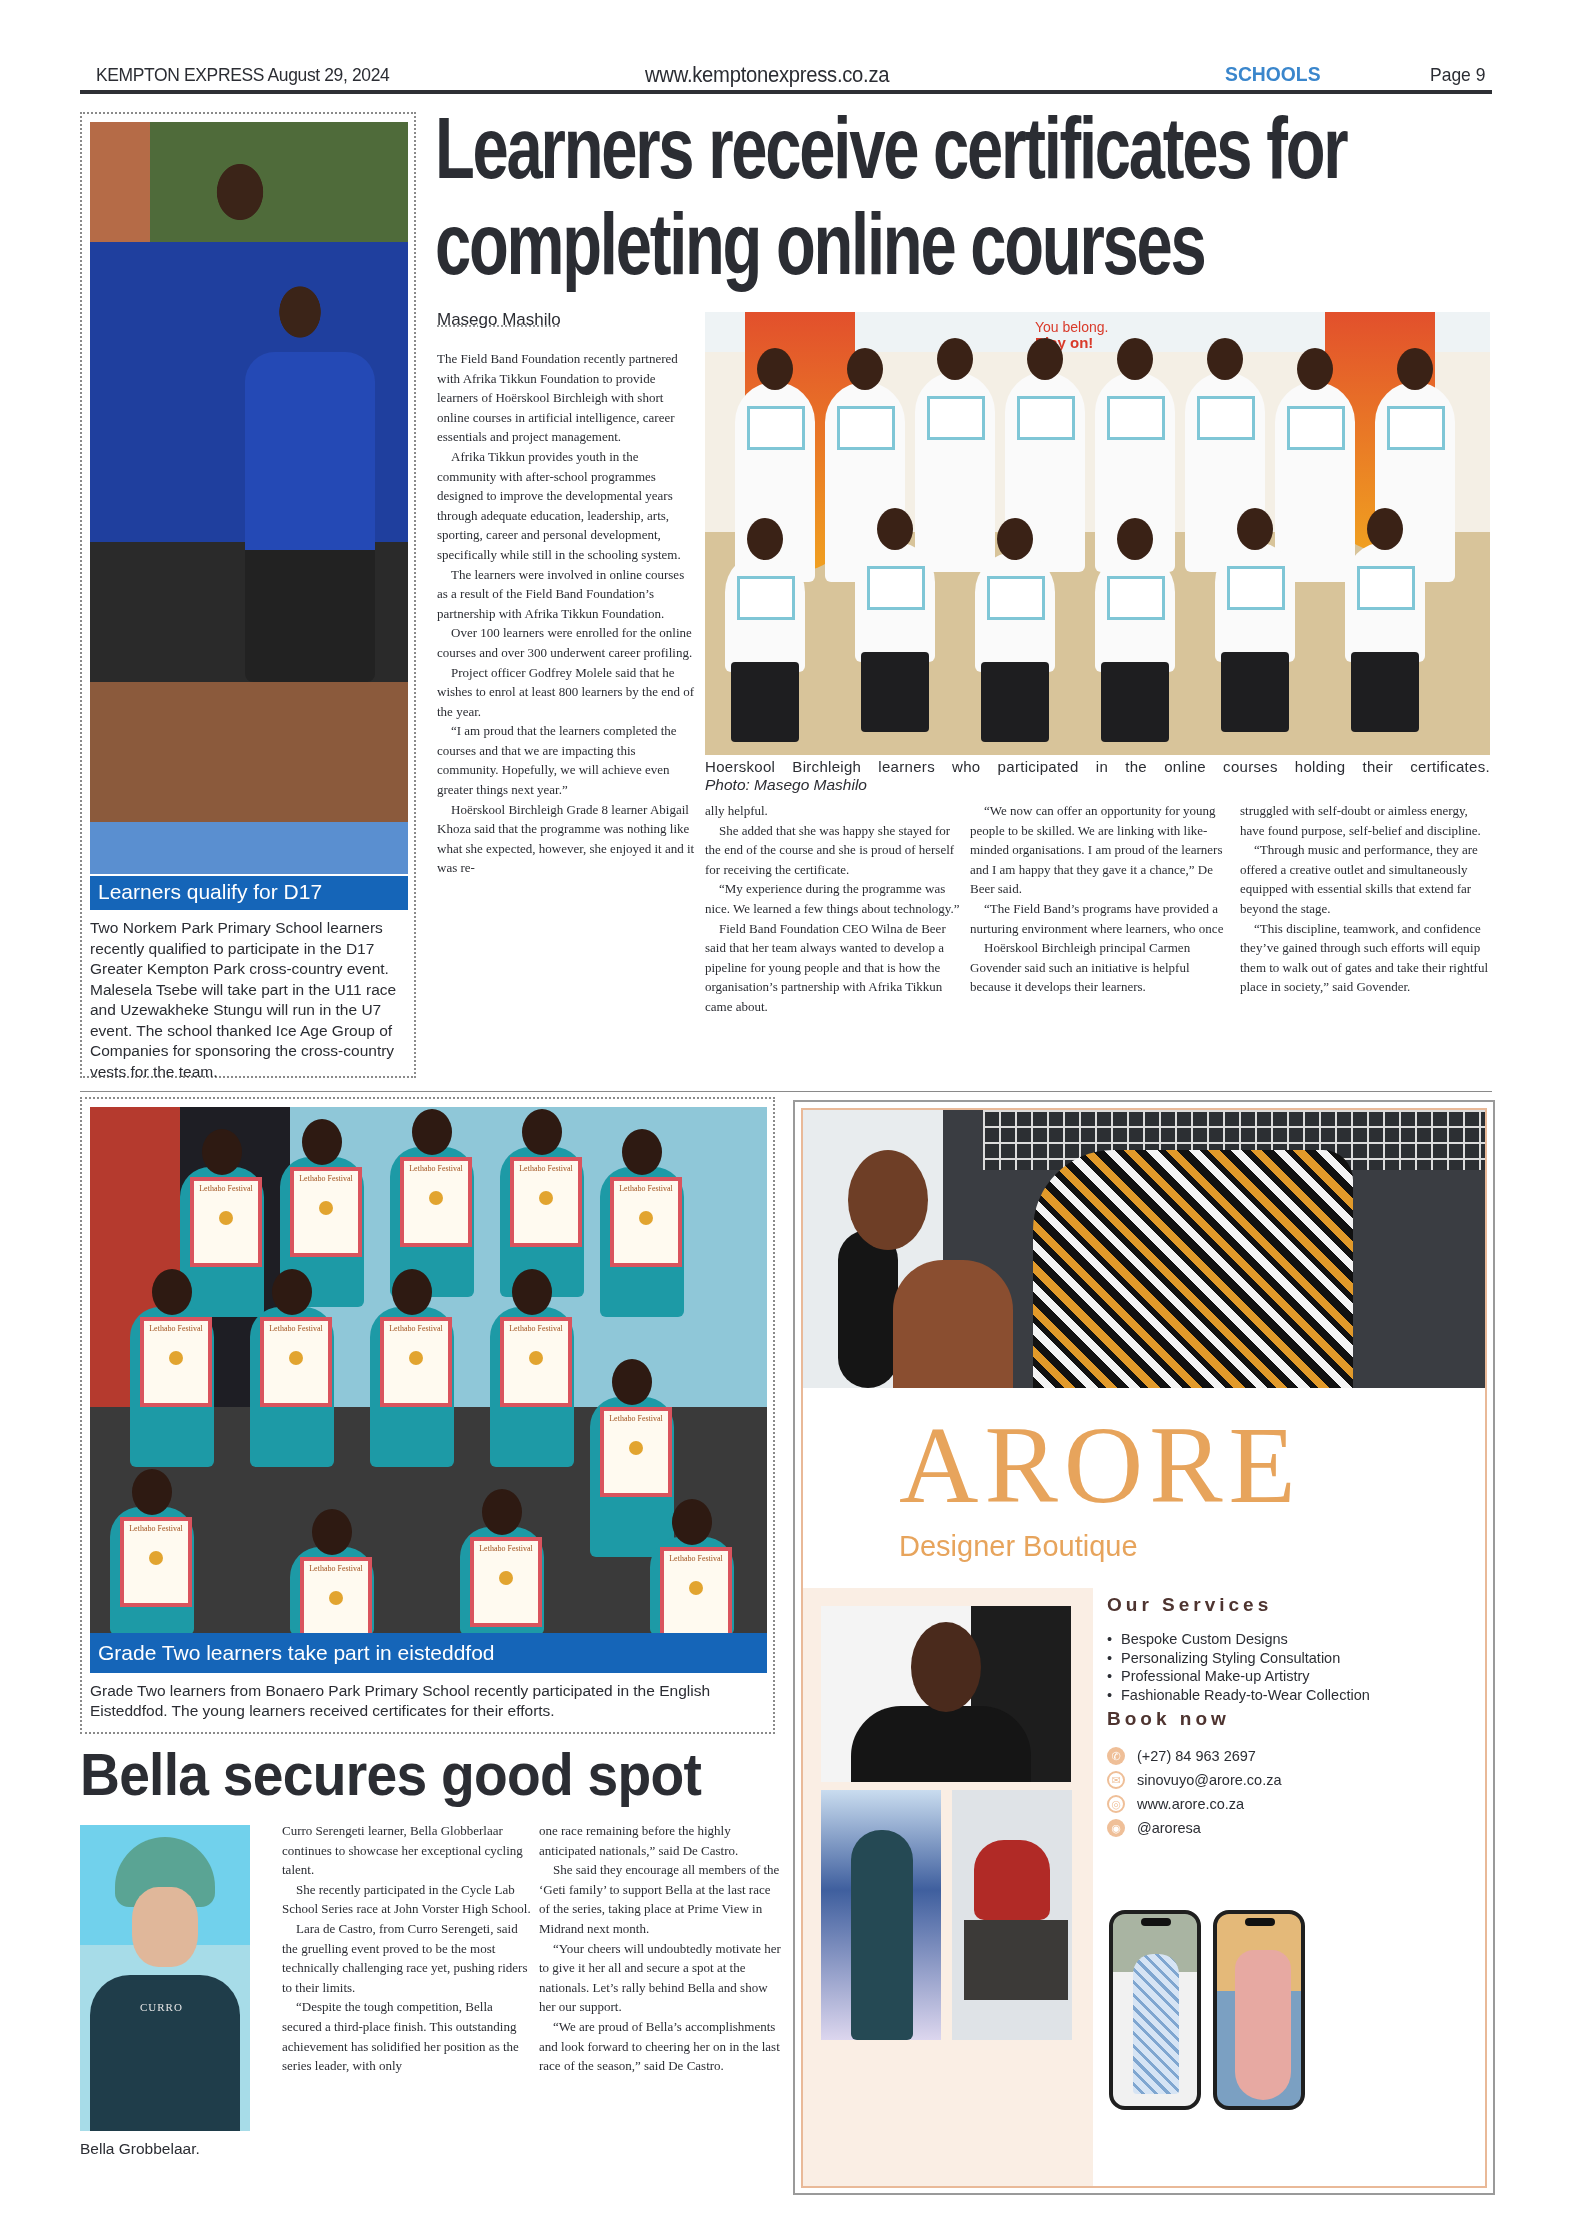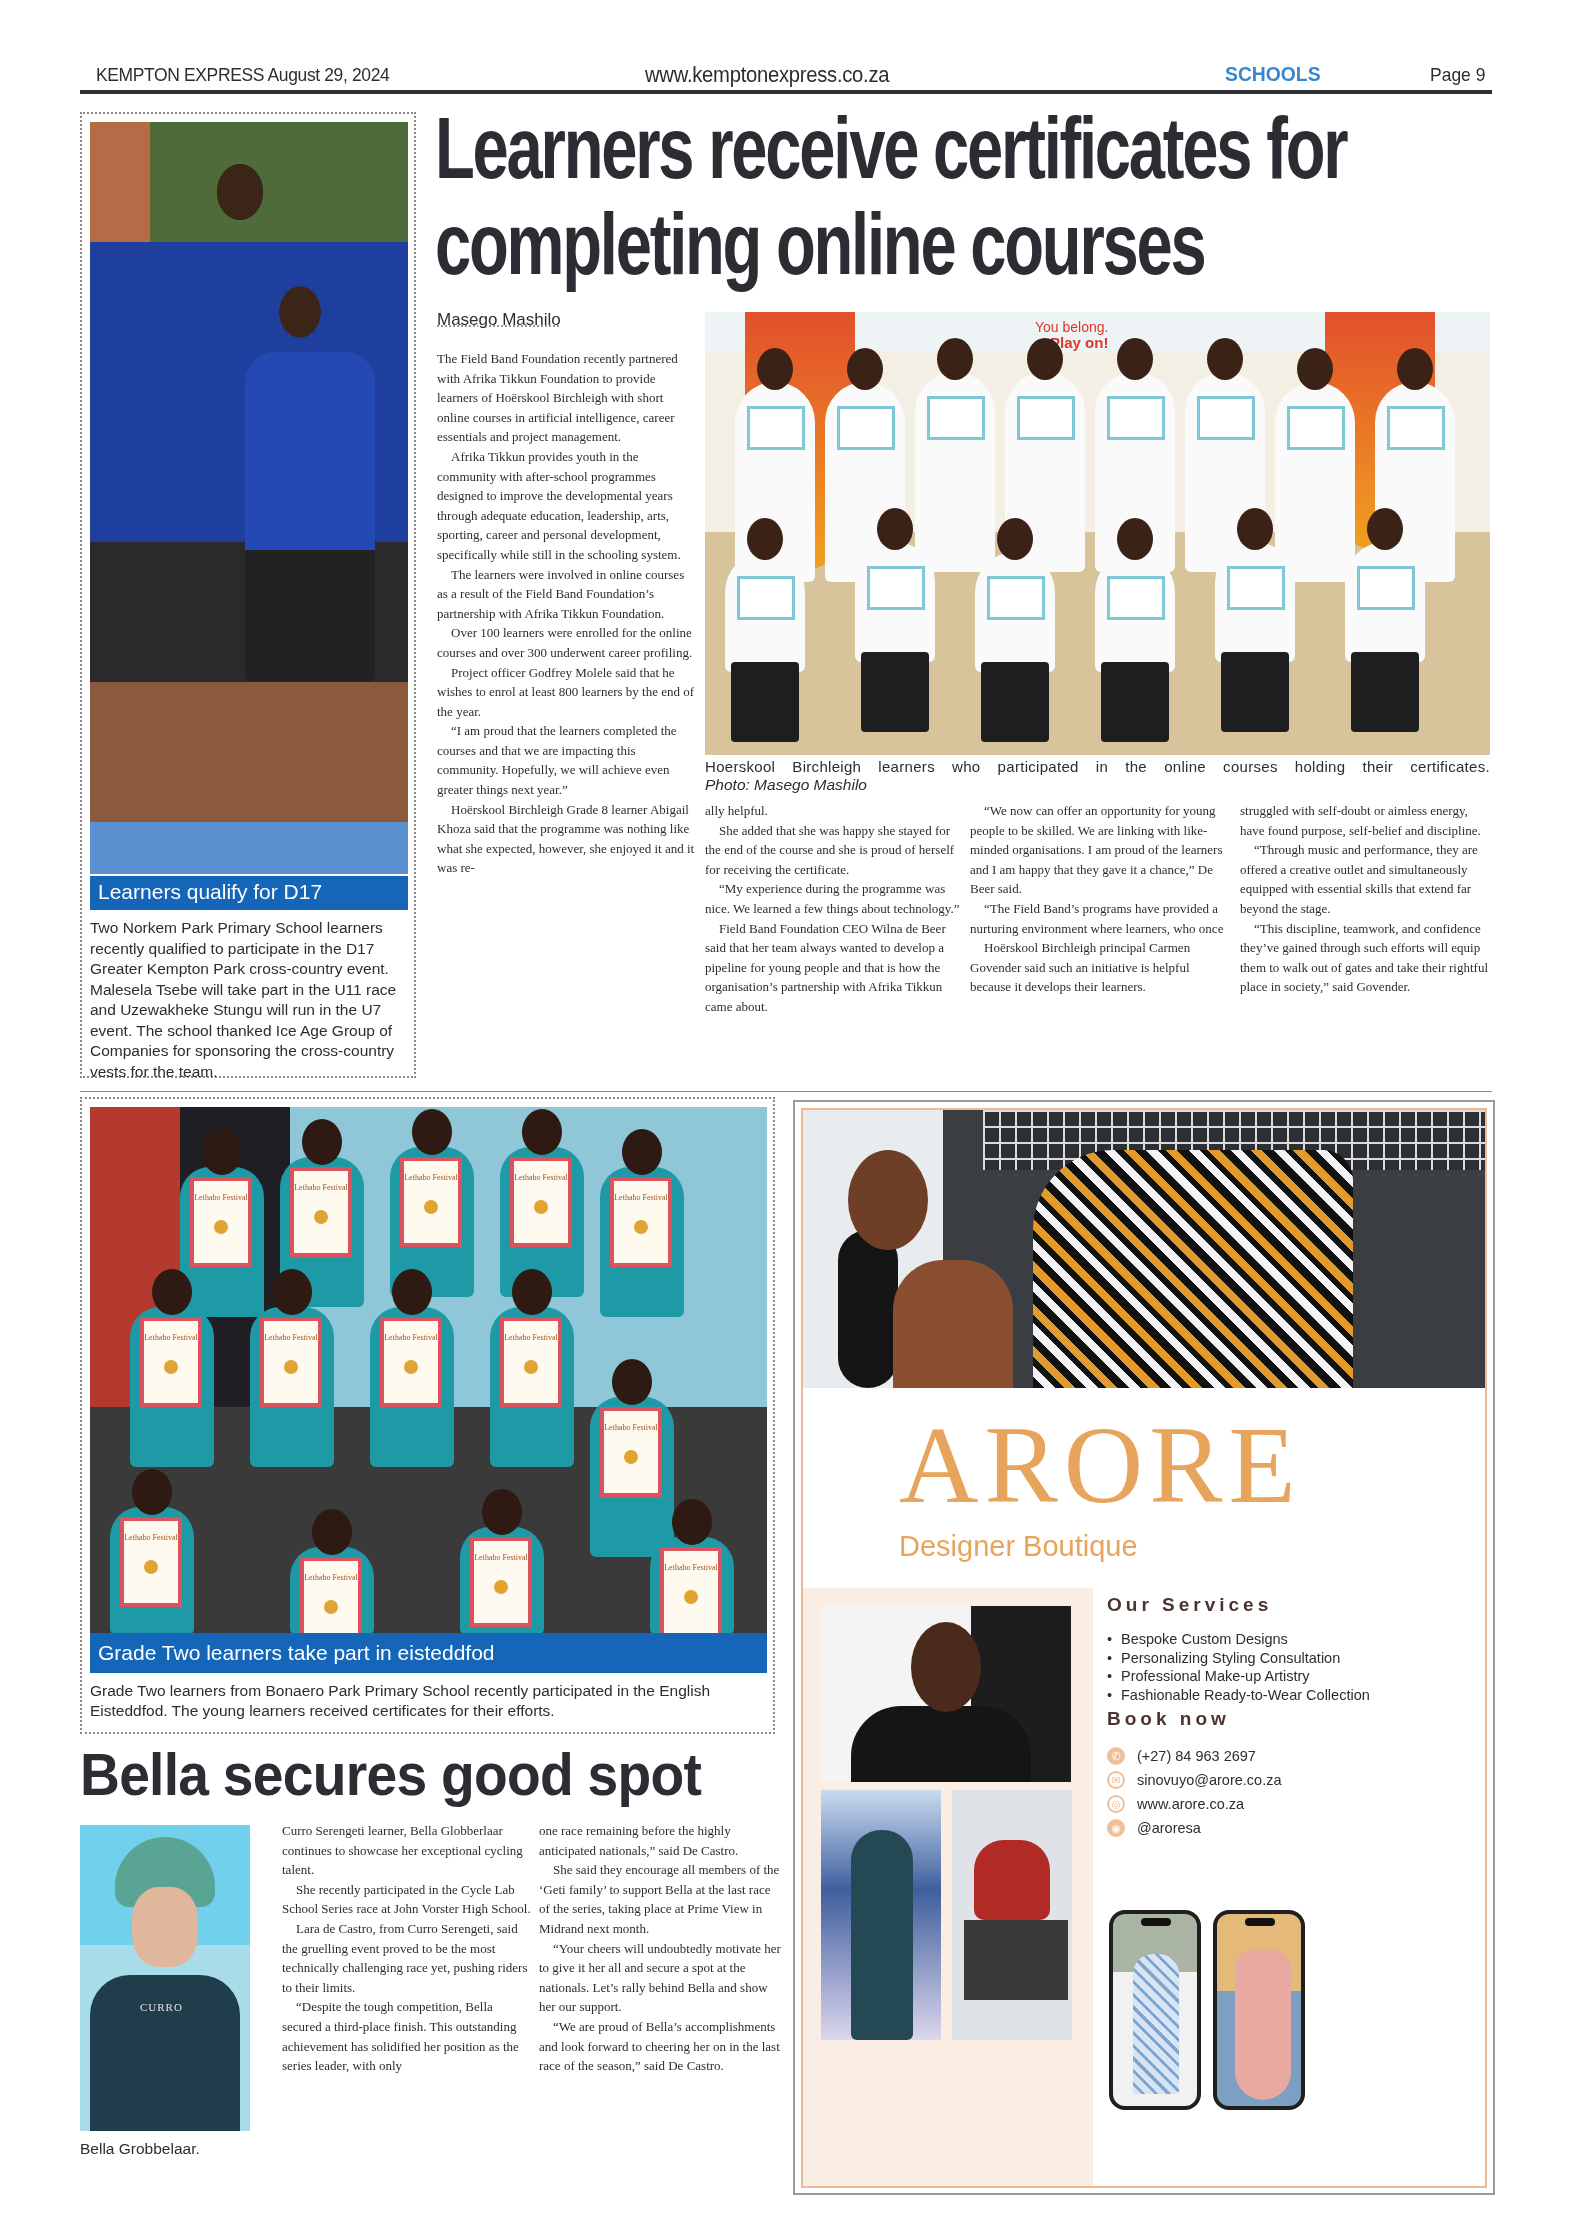--- a/index.html
+++ b/index.html
@@ -40,41 +40,41 @@
   .col1 { left: 437px; top: 349px; width: 258px; }
   .col2 { left: 705px; top: 801px; width: 258px; }
   .col3 { left: 970px; top: 801px; width: 258px; }
   .col4 { left: 1240px; top: 801px; width: 255px; }
 
   .main-photo { left: 705px; top: 312px; width: 785px; height: 443px;
     background: linear-gradient(180deg, #eef3f5 0 40px, #f4efe5 40px 220px, #d8c49a 220px 443px);
   }
   .main-photo .banner-left { position: absolute; left: 40px; top: 0; width: 110px; height: 260px; background: linear-gradient(180deg, #e2502c, #f0a020); border-radius: 0 0 60px 0; }
   .main-photo .banner-right { position: absolute; left: 620px; top: 0; width: 110px; height: 240px; background: linear-gradient(180deg, #e2502c, #f0a020); border-radius: 0 0 0 60px; }
-  .main-photo .slogan { position: absolute; left: 330px; top: 8px; text-align: right; font-size: 14px; line-height: 15px; color: #d93a2a; }
+  .main-photo .slogan { position: absolute; left: 330px; top: 8px; text-align: left; font-size: 14px; line-height: 15px; color: #d93a2a; }
   .main-photo .slogan b { display: block; font-size: 15px; }
   .girl { position: absolute; width: 80px; border-radius: 40px 40px 6px 6px; background: #fafafa; }
   .girl .head { position: absolute; left: 22px; top: -34px; width: 36px; height: 42px; border-radius: 50%; background: #3a2216; }
   .girl .cert { position: absolute; left: 12px; top: 24px; width: 58px; height: 44px; background: #ffffff; border: 3px solid #7fc6d6; }
   .girl .legs { position: absolute; left: 6px; bottom: -70px; width: 68px; height: 80px; background: #1e1e20; border-radius: 4px; }
 
   .photo-caption { left: 705px; top: 758px; width: 785px; font-size: 15px; line-height: 18px; color: #2b2d33; text-align: justify; text-align-last: justify; letter-spacing: 0.3px; }
   .photo-credit { left: 705px; top: 776px; font-size: 15.5px; font-style: italic; color: #2b2d33; }
 
   .section-rule { left: 80px; top: 1091px; width: 1412px; height: 1px; background: #8a8a8a; }
 
   
   .eist-box { left: 80px; top: 1097px; width: 695px; height: 637px; }
   .eist-photo { left: 8px; top: 8px; width: 677px; height: 528px;
     background: linear-gradient(90deg, #b53a2e 0 90px, #1e1e24 90px 200px, #8fc7d8 200px 677px);
   }
   .eist-photo .floor { position: absolute; left: 0; top: 300px; width: 677px; height: 228px; background: #3a3a3a; }
   .kid { position: absolute; width: 84px; border-radius: 30px 30px 6px 6px; background: #1d9aa6; }
   .kid .head { position: absolute; left: 22px; top: -38px; width: 40px; height: 46px; border-radius: 50%; background: #2e1a12; }
-  .kid .cert { position: absolute; left: 10px; top: 10px; width: 62px; height: 90px; background: #fffaf0; border: 4px solid #d9545e; font-family: "Liberation Serif", serif; font-size: 8px; color: #a0521e; text-align: center; padding-top: 12px; }
+  .kid .cert { position: absolute; left: 10px; top: 10px; width: 72px; height: 90px; background: #fffaf0; border: 4px solid #d9545e; font-family: "Liberation Serif", serif; font-size: 8px; color: #a0521e; text-align: center; padding-top: 3px; }
   .kid .cert .medal { display: block; margin: 18px auto 0; width: 14px; height: 14px; border-radius: 50%; background: #e2a430; }
   .eist-banner { left: 8px; top: 534px; width: 677px; height: 40px; font-size: 21px; line-height: 32px; }
   .eist-text { position: absolute; left: 8px; top: 582px; width: 680px; font-size: 15.5px; line-height: 20px; color: #2b2d33; }
 
   
   .bella-headline { left: 80px; top: 1740px; font-size: 60px; line-height: 70px; color: #2b2d33; letter-spacing: -0.8px; transform: scaleX(0.92); transform-origin: left top; }
   .bella-photo { left: 80px; top: 1825px; width: 170px; height: 306px;
     background: linear-gradient(180deg, #71d1ec 0 120px, #a7dce8 120px);
   }
   .bella-photo .helmet { position: absolute; left: 35px; top: 12px; width: 100px; height: 70px; border-radius: 50px 50px 14px 14px; background: #5aa494; }

